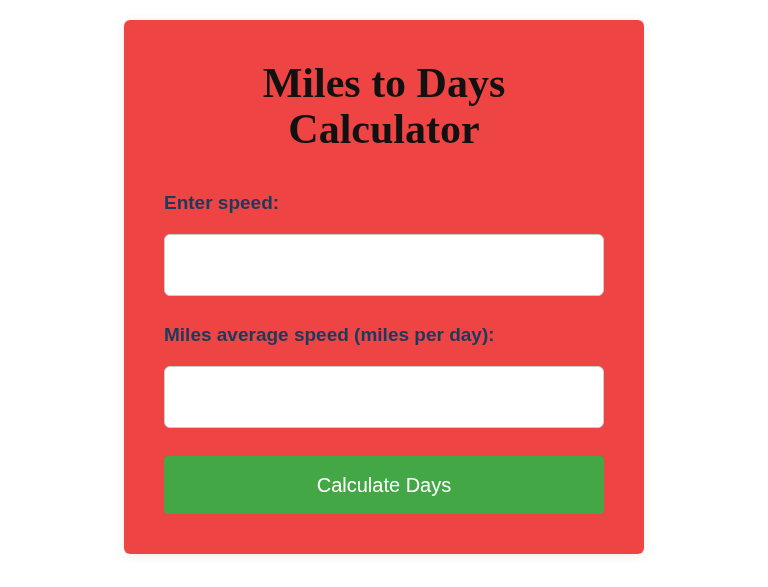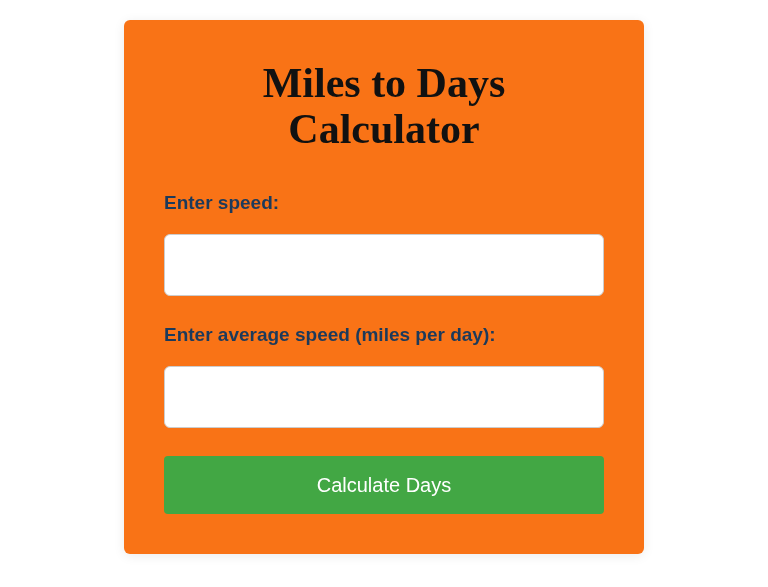--- a/index.html
+++ b/index.html
@@ -10,21 +10,21 @@
     body {
       font-family: Arial, Helvetica, sans-serif;
       background: #ffffff;
       width: 768px;
       height: 587px;
       overflow: hidden;
     }
     .card {
       width: 520px;
       margin: 20px auto 0;
-      background: #f97316;
+      background: #ef4444;
       box-shadow: 0 2px 12px rgba(0,0,0,0.08);
       border-radius: 6px;
       padding: 40px 40px 40px 40px;
     }
     .title {
       font-family: "Times New Roman", Times, serif;
       font-weight: 700;
       font-size: 42px;
       text-align: center;
       color: #111;
@@ -61,17 +61,17 @@
   </style>
 </head>
 <body>
 
 <div class="card">
   <h1 class="title">Miles to Days Calculator</h1>
 
   <label class="label">Enter speed:</label>
   <input type="number" class="input" value="" style="">
 
-  <label class="label">Enter average speed (miles per day):</label>
+  <label class="label">Miles average speed (miles per day):</label>
   <input type="number" class="input" value="" style="">
 
   <button class="button">Calculate Days</button>
 </div>
 
 </body></html>

